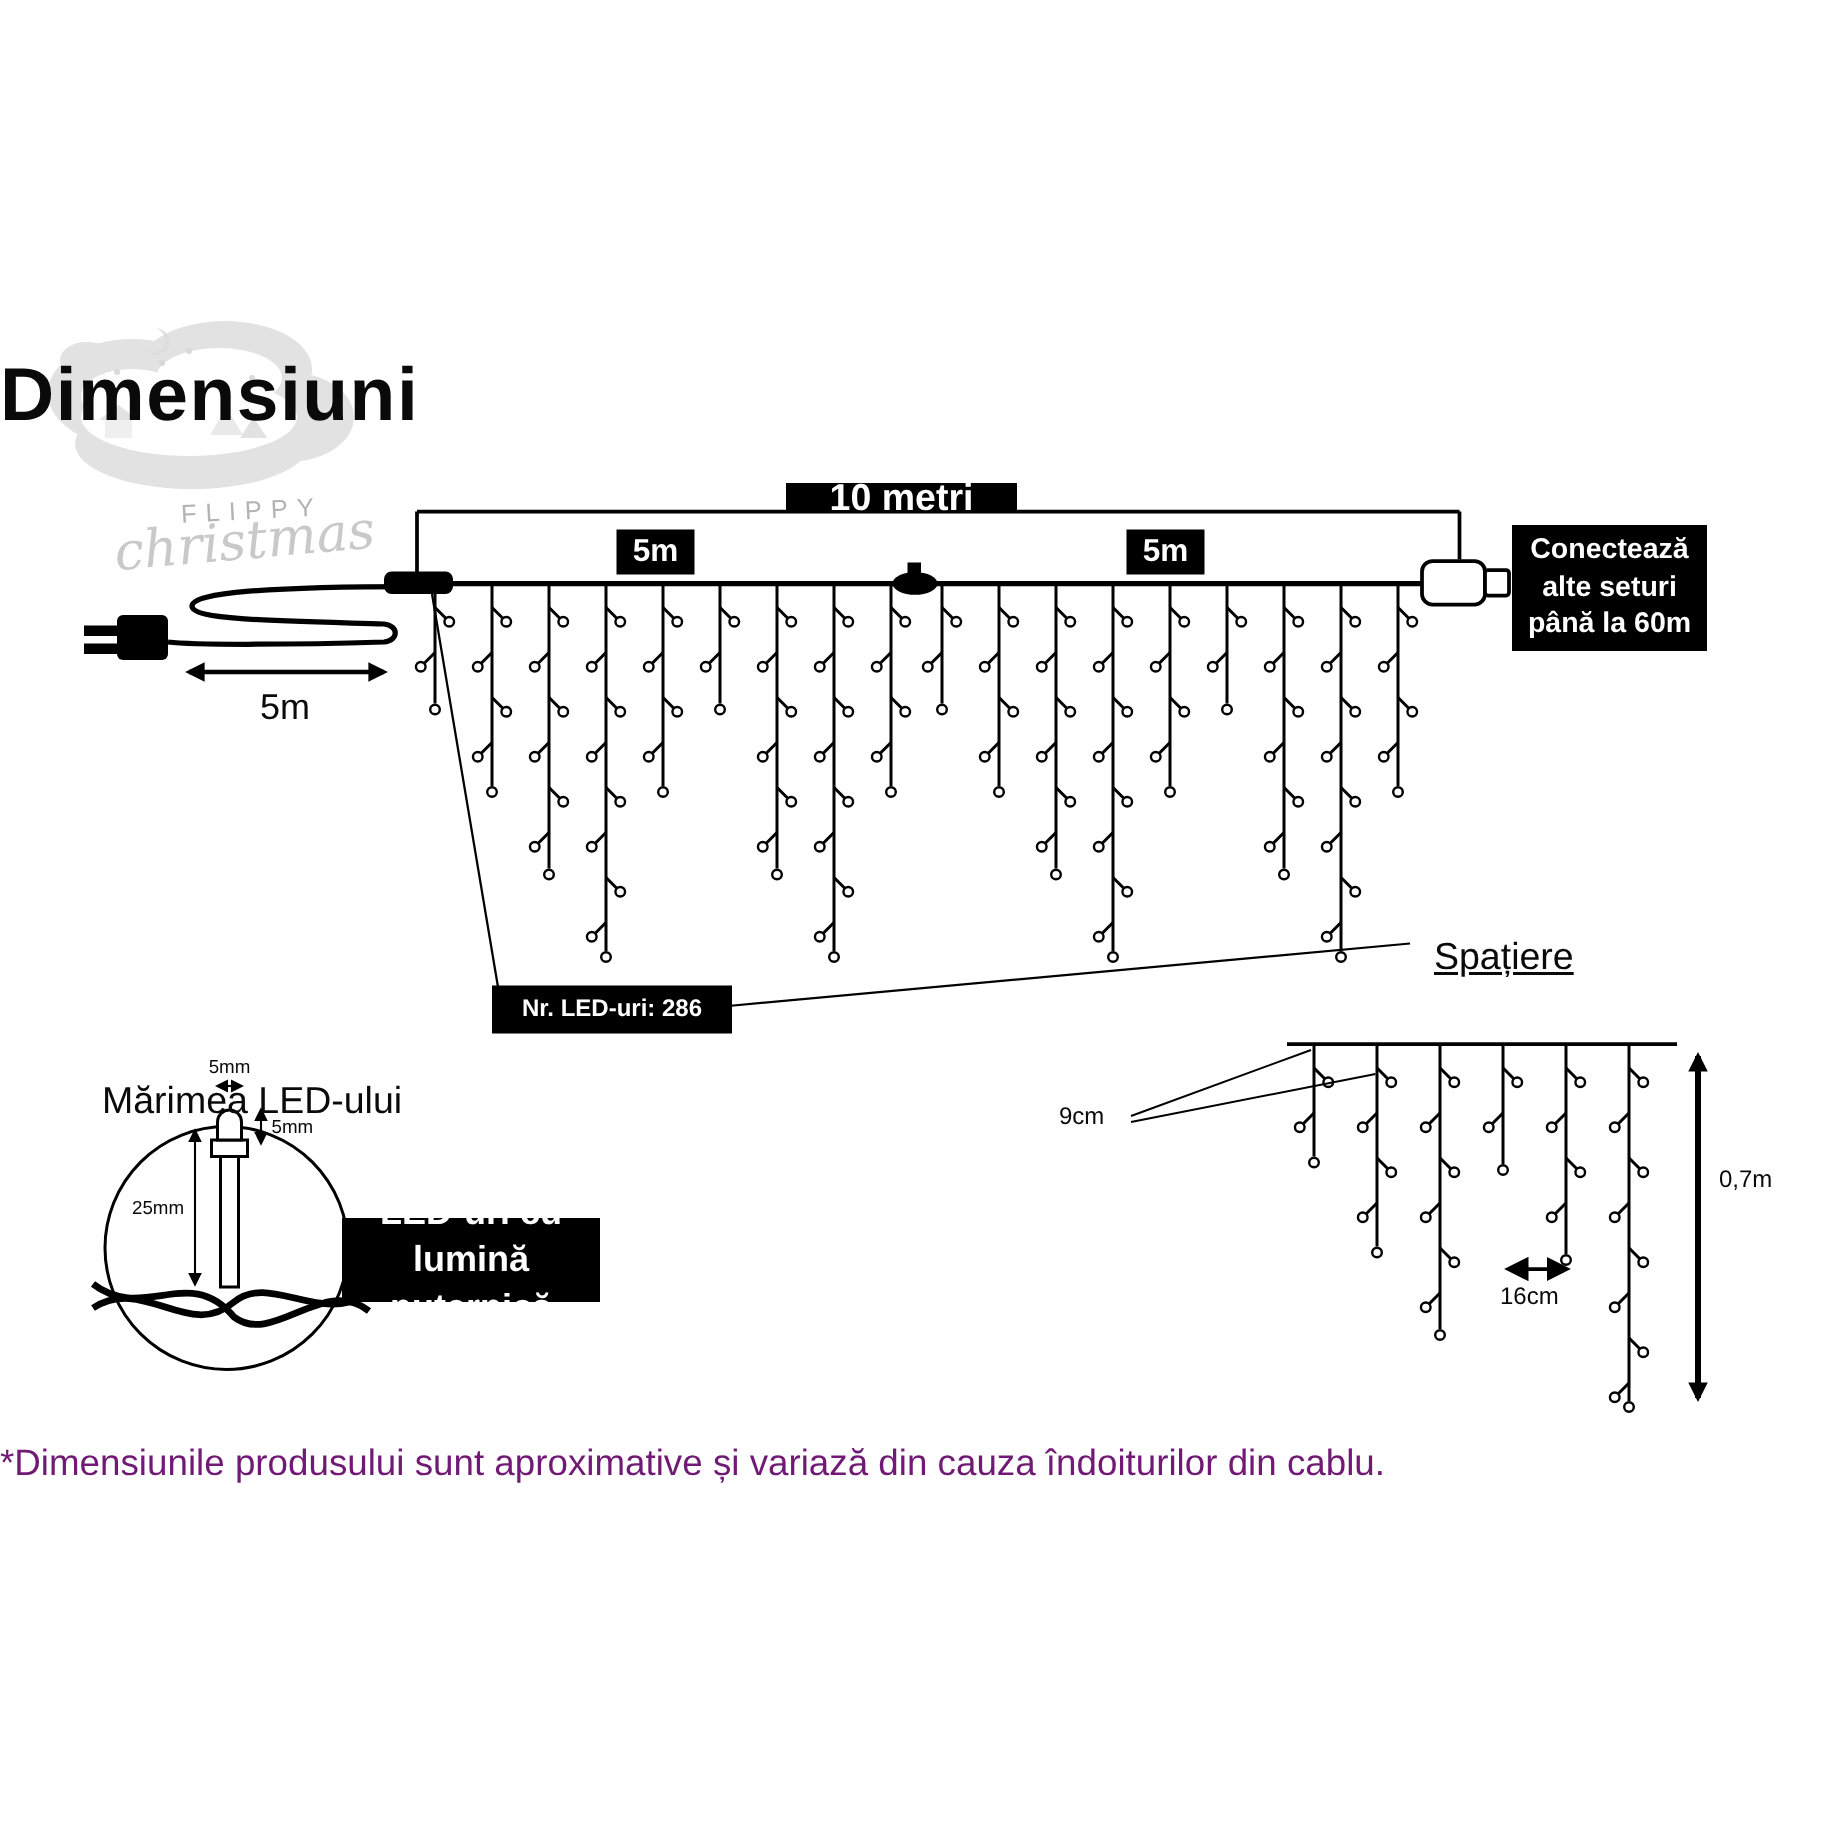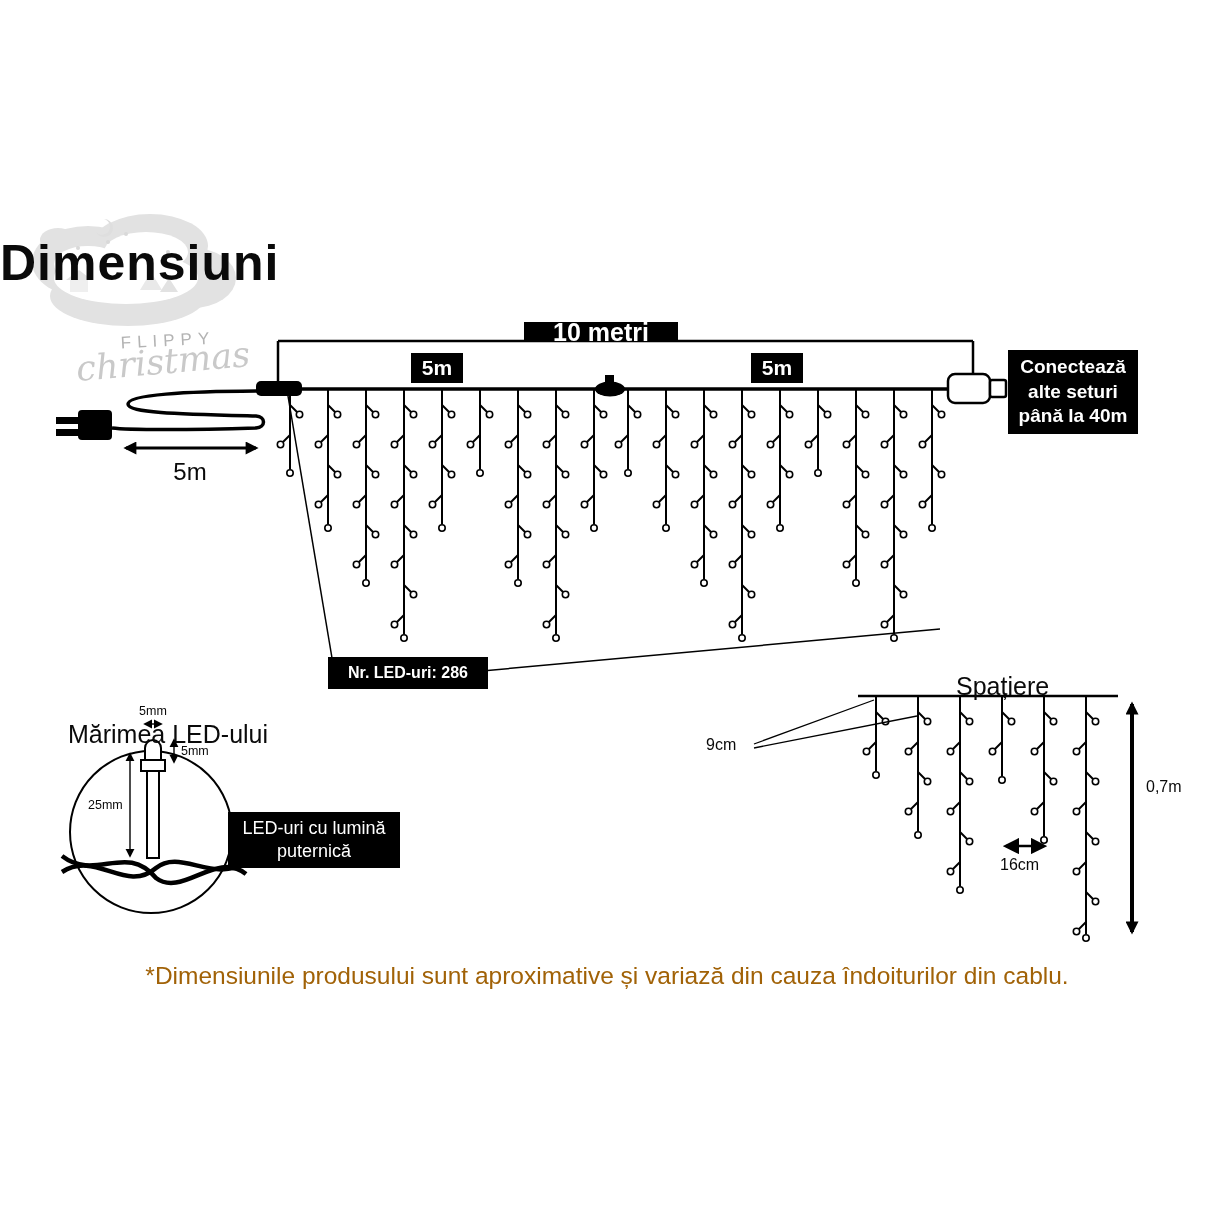--- a/index.html
+++ b/index.html
@@ -17,34 +17,34 @@
     position:absolute;background:#000;color:#fff;
     display:flex;flex-direction:column;align-items:center;justify-content:center;
     text-align:center;font-weight:700;line-height:1.3;
   }
   .box-10m{left:524px;top:322px;width:154px;height:20px;font-size:25px;}
   .box-5m{width:52px;height:30px;font-size:21px;}
   .box-5m.left{left:411px;top:353px;}
   .box-5m.right{left:751px;top:353px;}
   .box-connect{left:1008px;top:350px;width:130px;height:84px;font-size:19px;}
   .box-ledcount{left:328px;top:657px;width:160px;height:32px;font-size:16px;font-weight:700;}
-  .box-lednote{left:228px;top:812px;width:172px;height:56px;font-size:18px;font-weight:400;}
+  .box-lednote{left:228px;top:812px;width:172px;height:56px;font-size:24px;font-weight:700;}
   .heading{font-size:25px;color:#0a0a0a;}
   .h-marimea{left:68px;top:672px;margin-top:48px;}
-  .h-spatiere{left:956px;top:672px;}
+  .h-spatiere{left:956px;top:624px;text-decoration:underline;}
   .lbl{color:#0a0a0a;}
   .lbl-lead5m{left:160px;top:458px;width:60px;text-align:center;font-size:24px;}
   .lbl-5mm-top{left:126px;top:704px;width:54px;text-align:center;font-size:12.5px;}
   .lbl-5mm-right{left:181px;top:744px;font-size:12.5px;}
   .lbl-25mm{left:88px;top:798px;font-size:12.5px;}
   .lbl-9cm{left:706px;top:736px;font-size:16px;}
   .lbl-16cm{left:1000px;top:856px;width:52px;text-align:left;font-size:16px;}
   .lbl-07m{left:1146px;top:778px;font-size:16px;}
   .footer{
-    left:0;right:0;top:962px;text-align:center;font-size:24.5px;color:#a16207;
+    left:0;right:0;top:962px;font-size:24.5px;color:#701a75;
   }
   .logo-flippy{
     left:108px;top:331px;width:120px;text-align:center;
     font-size:17px;letter-spacing:6px;color:#b3b3b3;transform:rotate(-3deg);
   }
   .logo-christmas{
     left:76px;top:342px;width:164px;text-align:center;
     font-family:"DejaVu Serif", serif;font-style:italic;font-size:35px;
     color:#c9c9c9;transform:rotate(-5deg);
   }
@@ -424,21 +424,21 @@
 
   <div class="black-box box-10m">10 metri</div>
   <div class="black-box box-5m left">5m</div>
   <div class="black-box box-5m right">5m</div>
 
   <div class="abs lbl lbl-lead5m">5m</div>
 
   <div class="black-box box-connect">
     <span>Conectează</span>
     <span>alte seturi</span>
-    <span>până la 40m</span>
+    <span>până la 60m</span>
   </div>
 
   <div class="black-box box-ledcount">Nr. LED-uri: 286</div>
 
   <div class="abs heading h-marimea">Mărimea LED-ului</div>
   <div class="abs lbl lbl-5mm-top">5mm</div>
   <div class="abs lbl lbl-5mm-right">5mm</div>
   <div class="abs lbl lbl-25mm">25mm</div>
 
   <div class="black-box box-lednote">

